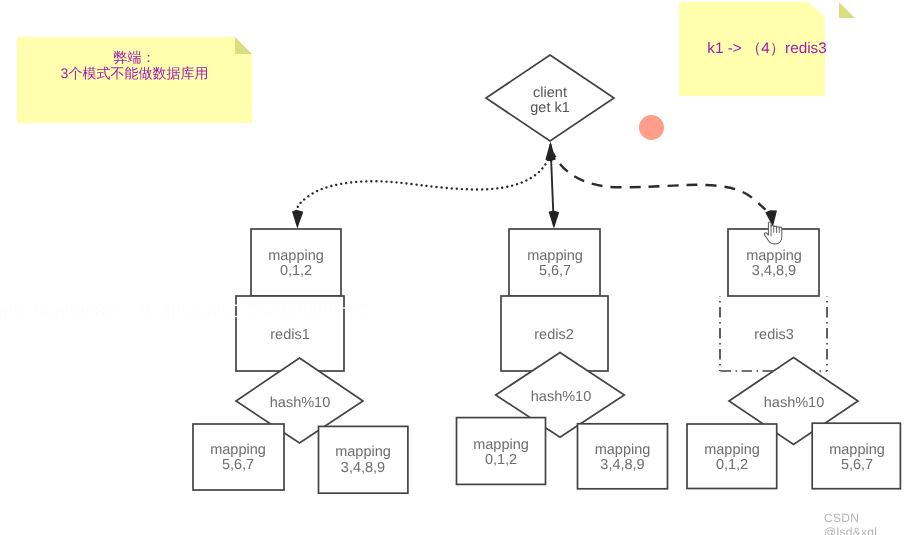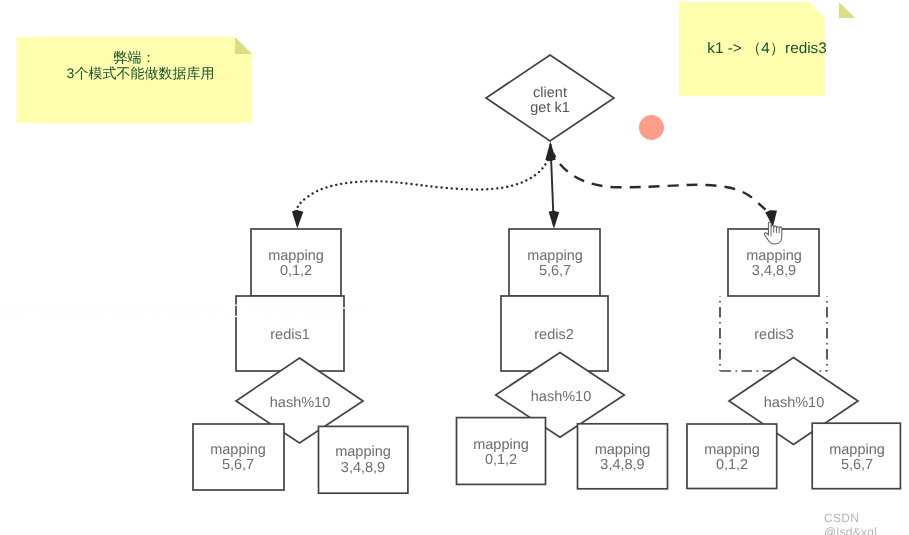--- a/index.html
+++ b/index.html
@@ -12,21 +12,21 @@
   .dashfill{fill:#ffffff;stroke:none;}
   .boxtext{font-family:"Liberation Sans",sans-serif;font-size:14.5px;fill:#6e6e6e;
            text-anchor:middle;}
   .clienttext{font-family:"Liberation Sans",sans-serif;font-size:14.5px;fill:#565656;
            text-anchor:middle;}
   .note{position:absolute;}
   .note .sheet{position:absolute;left:0;top:0;width:100%;height:100%;background:#FFFFAE;}
   .note .fold{position:absolute;top:0;right:0;}
   .note .body{position:absolute;left:0;top:0;width:100%;height:100%;
        display:flex;flex-direction:column;align-items:center;justify-content:center;
-       font-size:14px;color:#14532d;line-height:1.5;}
+       font-size:14px;color:#a21caf;line-height:1.5;}
   .note .body.abs{display:block;}
   .note .nline{position:absolute;left:0;width:100%;text-align:center;line-height:1;}
   .cursor-dot{position:absolute;border-radius:50%;background:#FE9D89;}
   .watermark{position:absolute;font-size:12px;color:#b5b5b5;
        font-family:"Liberation Sans",sans-serif;letter-spacing:0.3px;}
 </style>
 </head>
 <body>
 
 <div class="stage">
@@ -131,21 +131,21 @@
 
 </svg>
 
 <div class="bgmark" style="position:absolute;left:-2px;top:301px;font-size:18px;color:#fdfdfd;white-space:nowrap;letter-spacing:0.2px;font-family:'Liberation Sans',sans-serif;">q80.5npb9e8t2m2fc3f8gm2k0 782418489n57</div>
 
 <div class="note" style="left:17px;top:37px;width:235px;height:86px;">
   <div class="sheet" style="clip-path:polygon(0 0, 218px 0, 235px 17px, 235px 86px, 0 86px);"></div>
   <div class="fold" style="width:17px;height:17px;background:#dcdc80;clip-path:polygon(0 0,0 100%,100% 100%);"></div>
   <div class="body abs">
     <div class="nline" style="top:12.5px;">弊端：</div>
-    <div class="nline" style="top:29px;padding-left:6px;">3个模式不能做数据库用</div>
+    <div class="nline" style="top:29px;">3个模式不能做数据库用</div>
   </div>
 </div>
 
 <div class="note" style="left:679px;top:2px;width:176px;height:94px;">
   <div class="sheet" style="clip-path:polygon(0 0, 130px 0, 146px 16px, 146px 94px, 0 94px);"></div>
   <div class="fold" style="width:16px;height:16px;background:#dcdc80;clip-path:polygon(0 0,0 100%,100% 100%);"></div>
   <div class="body" style="font-size:15.3px;">
     <div>k1 -&gt; （4）redis3</div>
   </div>
 </div>

